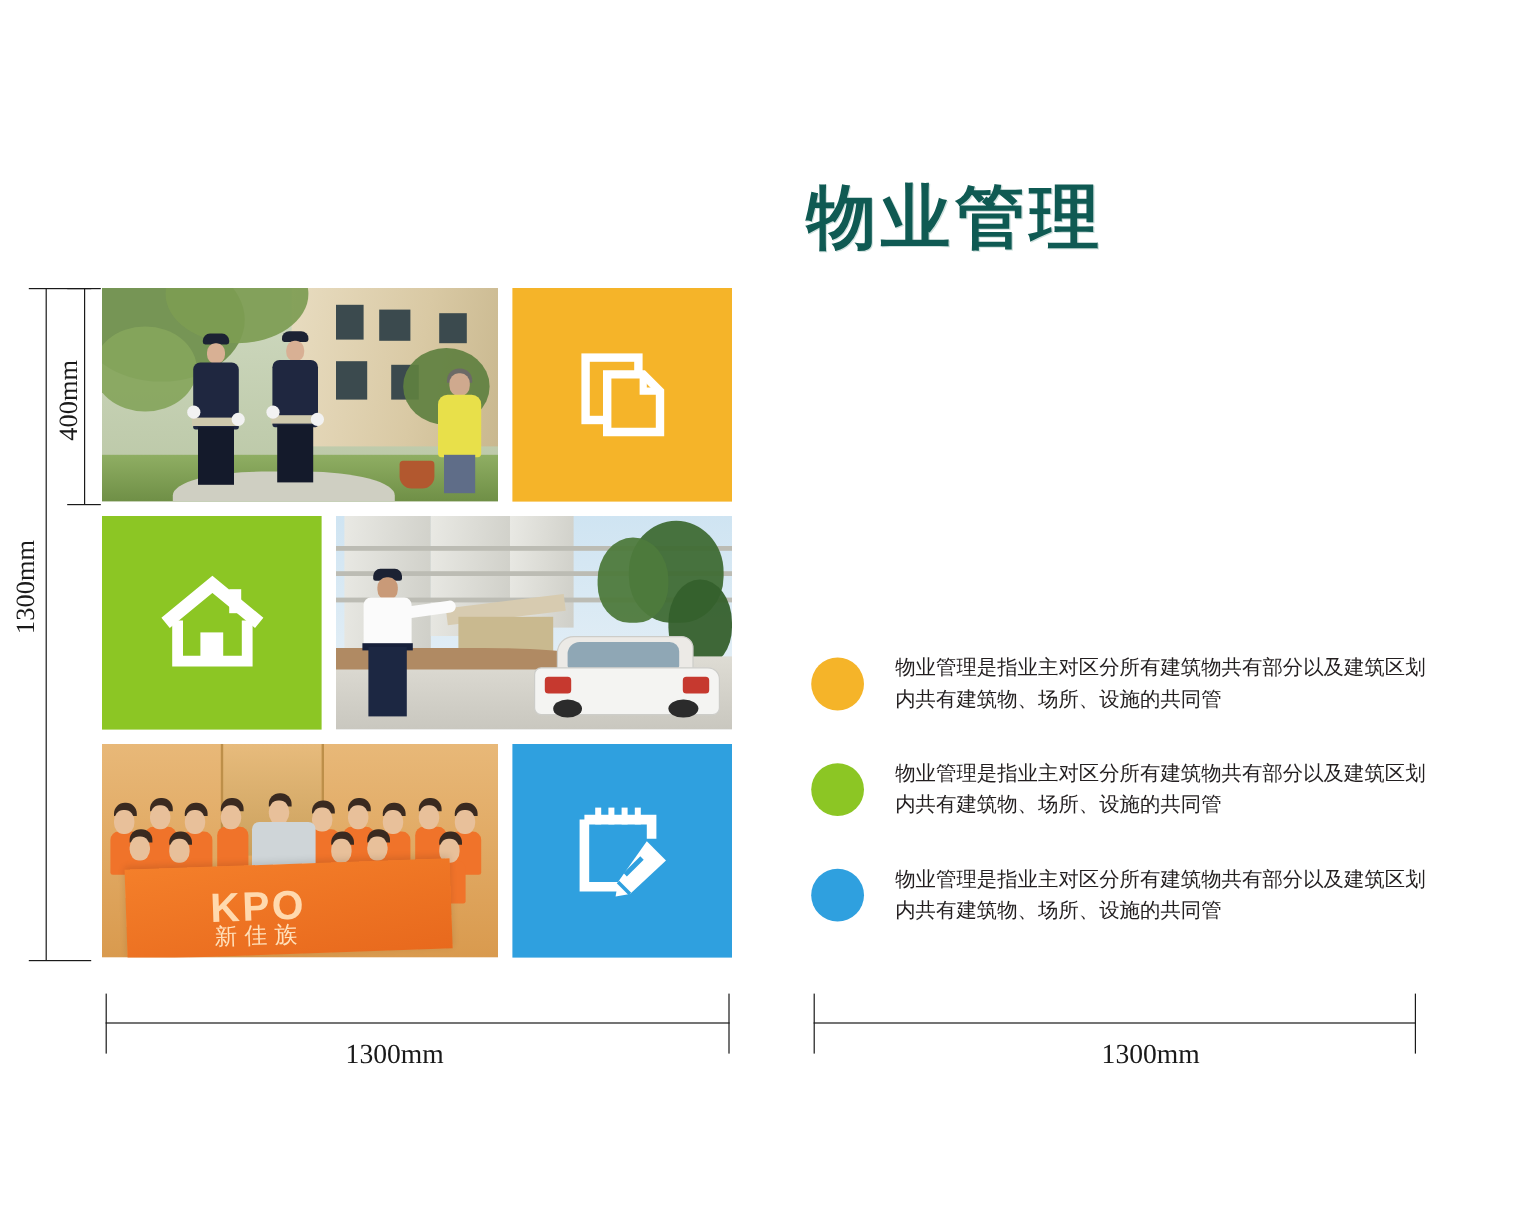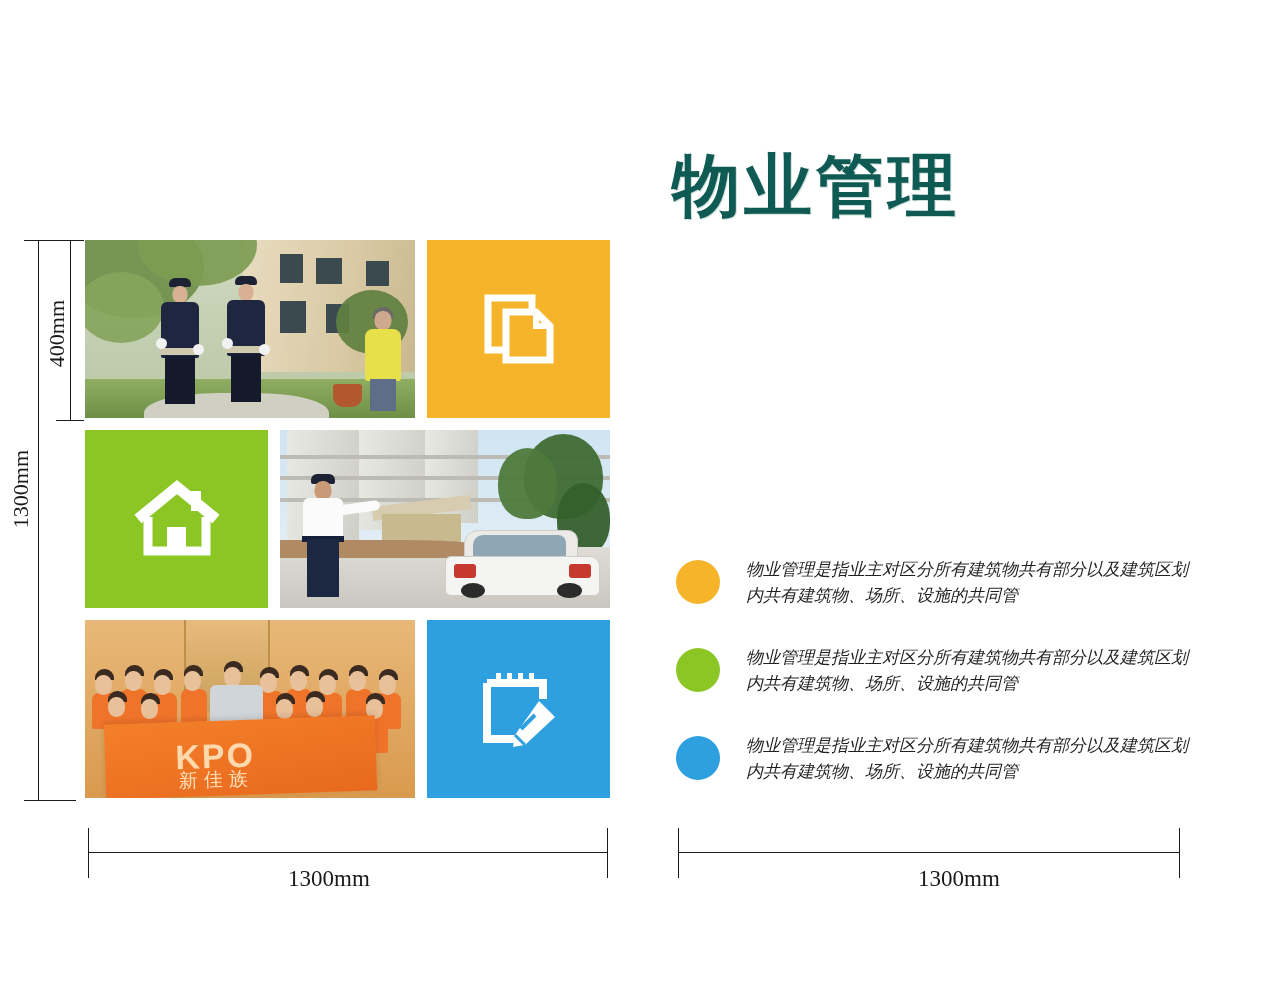--- a/index.html
+++ b/index.html
@@ -123,33 +123,33 @@
   .banner-mark{position:absolute; left:26%; top:22%; font-size:34px; font-weight:bold;
                color:#ffd9ae; letter-spacing:2px; font-family:"Liberation Sans",sans-serif;}
   .banner-sub{position:absolute; left:27%; top:62%; font-size:19px; color:#ffe0bb; letter-spacing:6px;}
   .p3-center{position:absolute; left:38%; top:24%; width:16%; height:46%;}
   .pc-shirt{position:absolute; left:0; top:22px; width:100%; height:60px; background:#cfd5d8; border-radius:6px;}
 
   
   #right-panel { position:absolute; left:660px; top:0; width:620px; height:1008px; }
   #title {
     position:absolute; left:12px; top:152px;
-    font-size:68px; font-weight:bold; color:#0f5a53;
+    font-size:58px; font-weight:bold; color:#0f5a53;
     letter-spacing:4px; line-height:1;
     text-shadow: 1px 1px 0 #cfe0dd;
     white-space:nowrap;
     font-family:"DejaVu Sans","Liberation Sans",sans-serif;
   }
   #body-text {
     position:absolute; left:8px; top:288px; width:528px;
     font-size:19.5px; line-height:28.6px; color:#1a9e9e;
     text-indent: 42px; text-align:justify;
     font-family:"DejaVu Sans","Liberation Sans",sans-serif;
   }
-  #bullets { position:absolute; left:8px; top:556px; width:530px;font-style:italic; }
+  #bullets { position:absolute; left:8px; top:544px; width:530px; }
   .bullet { position:relative; height:88px; }
   .bullet .dot {
     position:absolute; left:8px; top:4px;
     width:44px; height:44px; border-radius:50%;
   }
   .bullet .btext {
     position:absolute; left:78px; top:0; width:448px;
     font-size:17px; line-height:26px; color:#231f20;
     font-family:"DejaVu Sans","Liberation Sans",sans-serif;
   }

